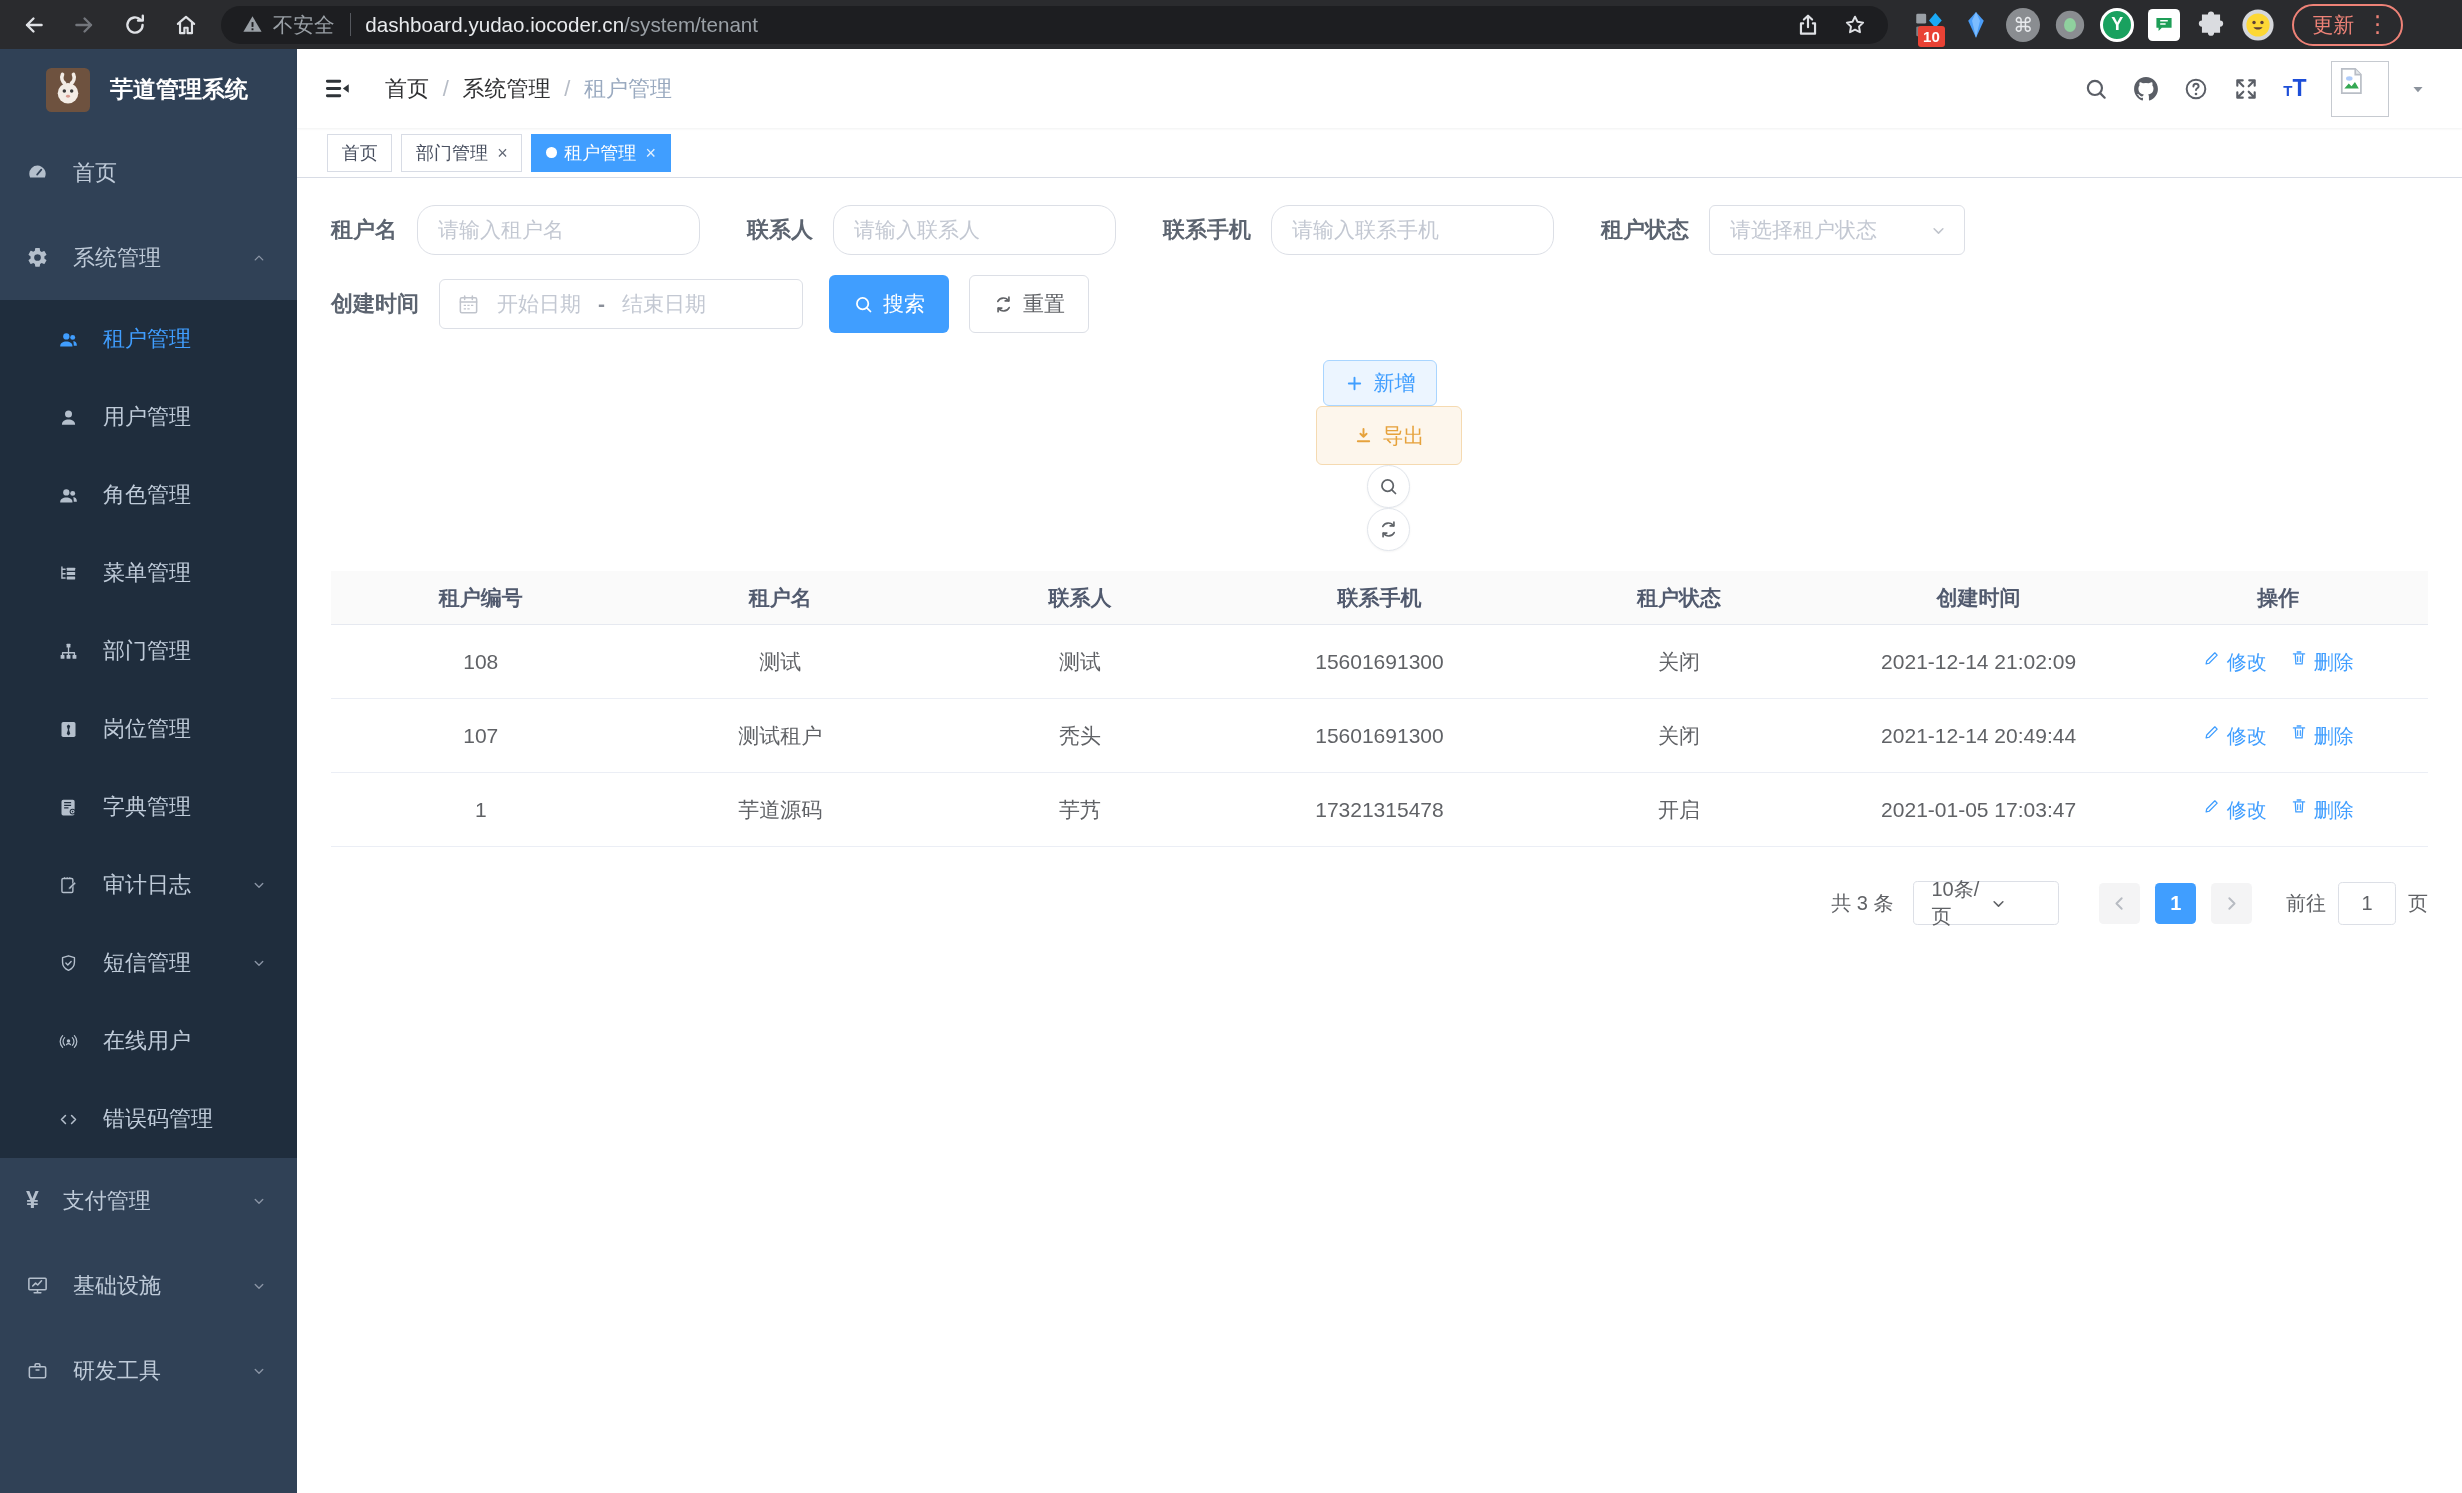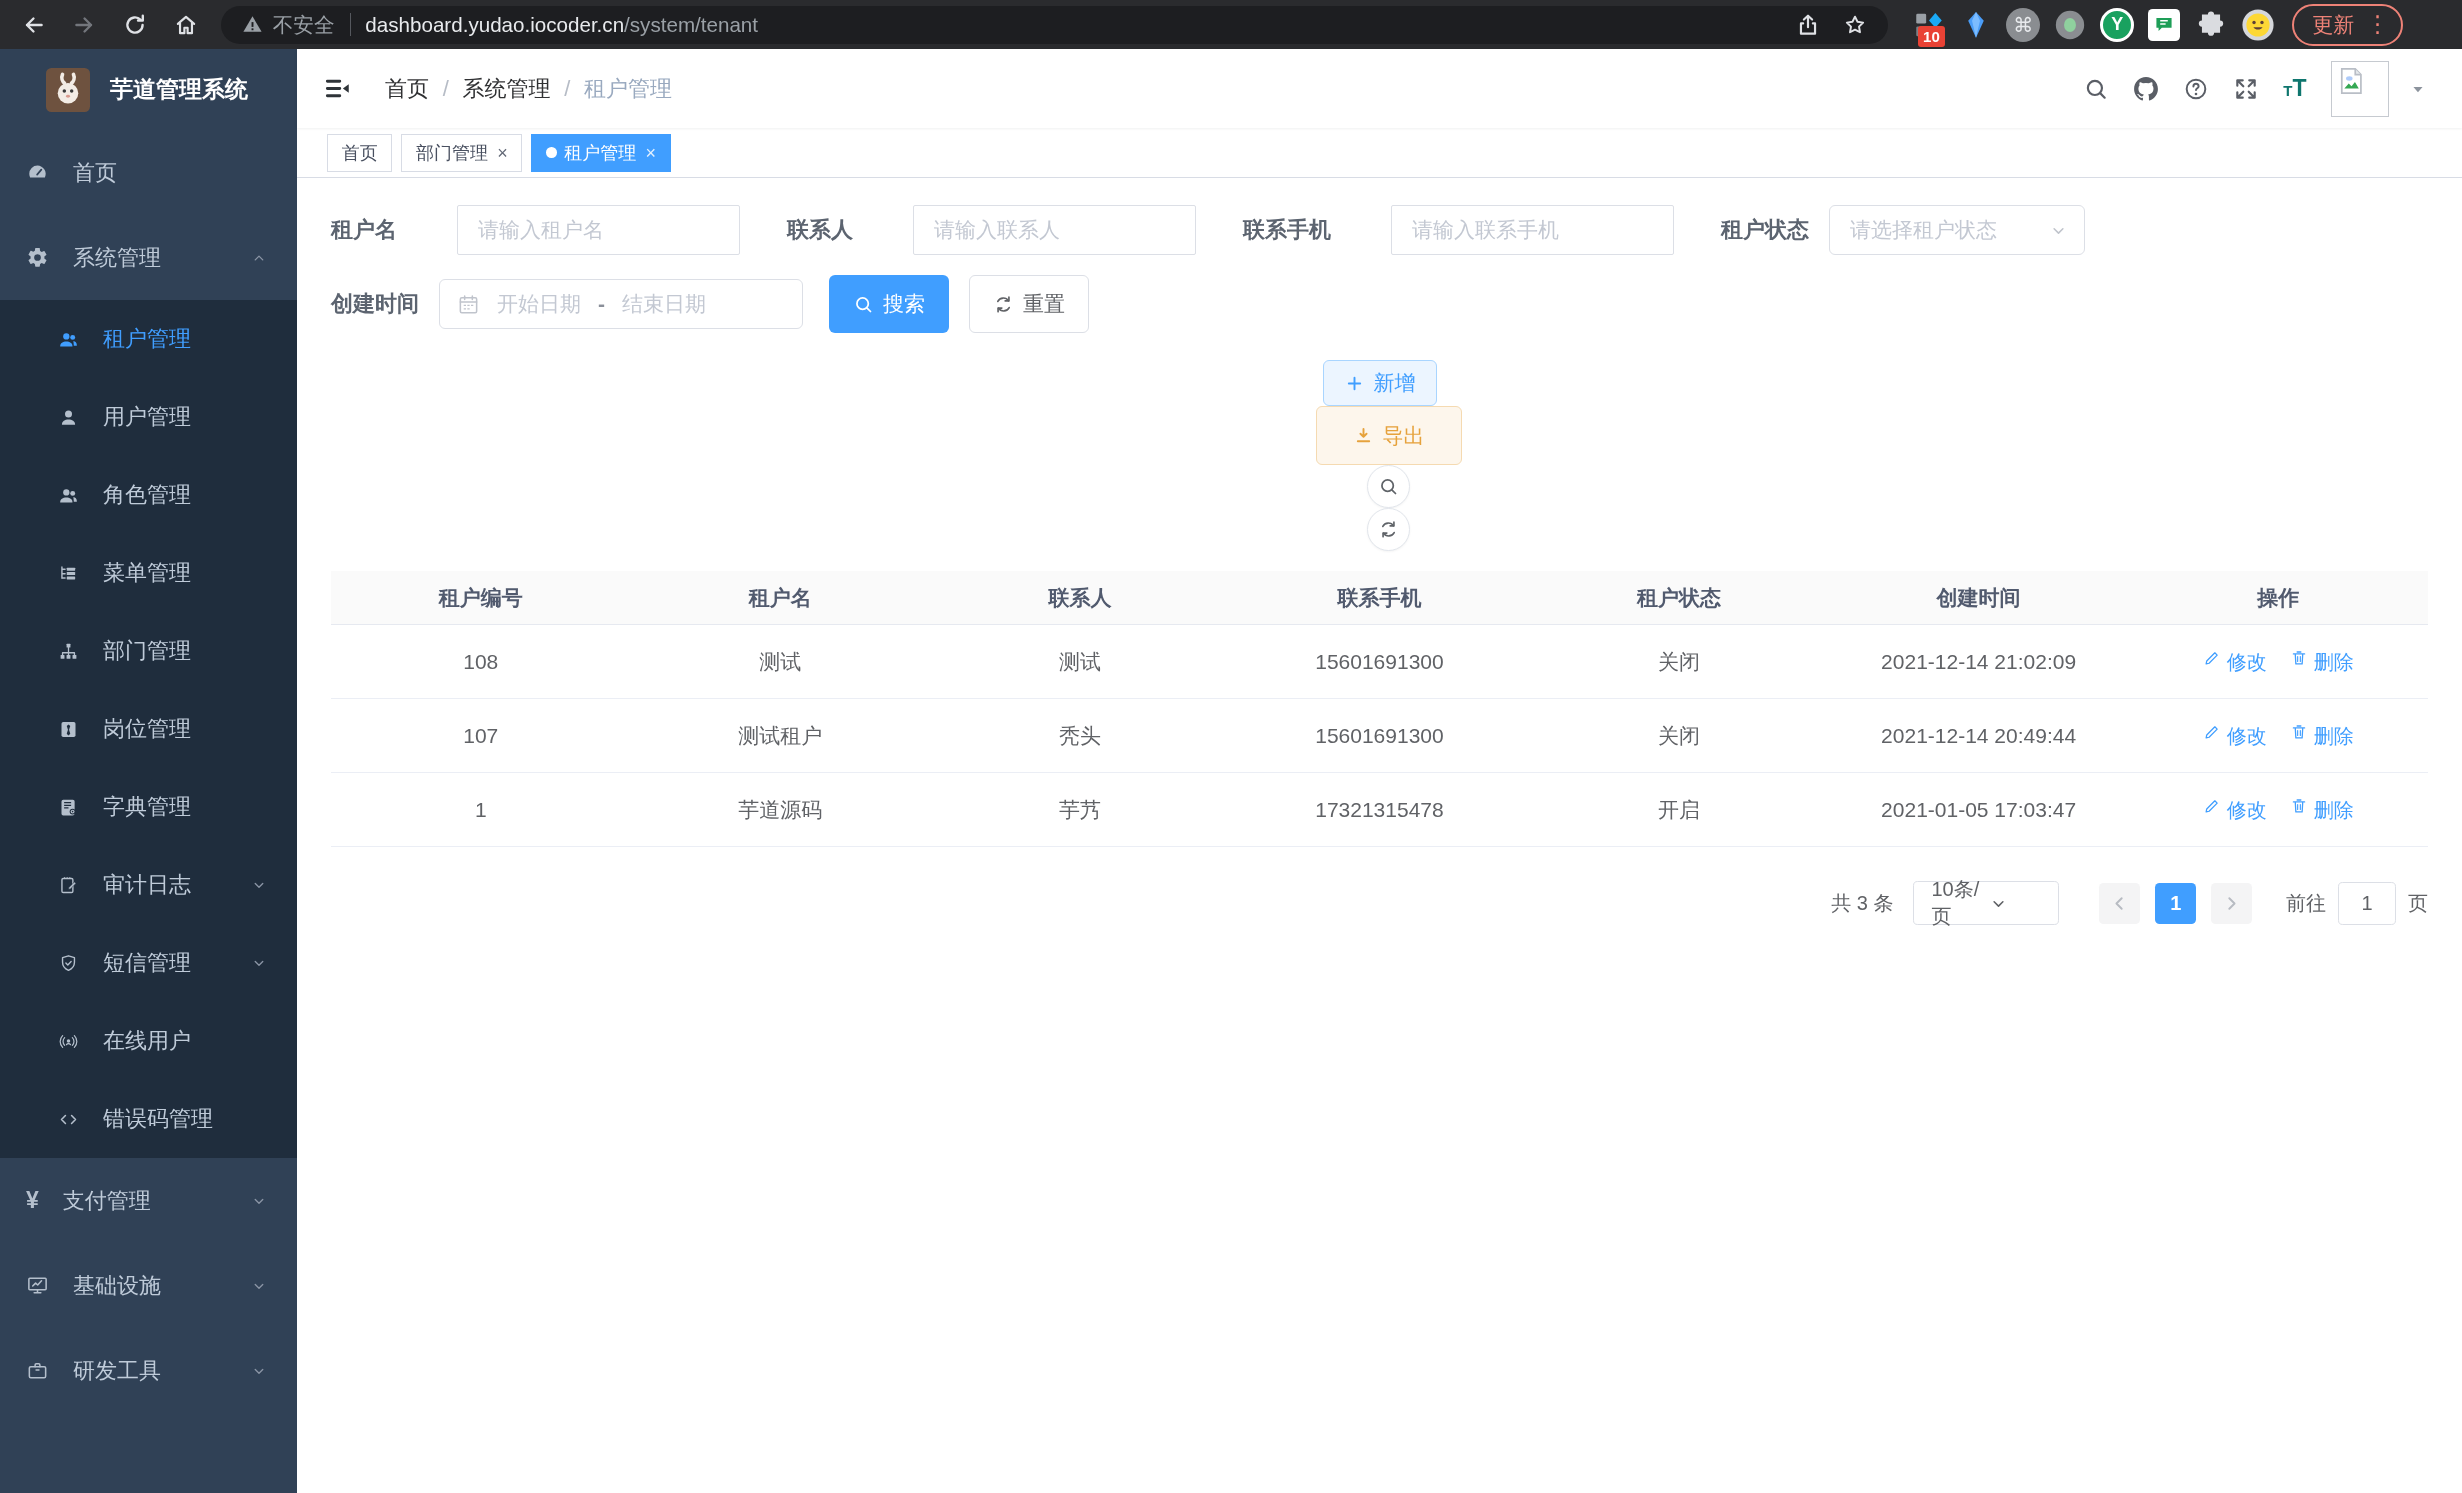--- a/index.html
+++ b/index.html
@@ -52,42 +52,42 @@
   
   .navbar{height:79px;display:flex;align-items:center;padding:0 34px 0 27px;box-shadow:0 0.8px 3px rgba(0,21,41,.08);
           position:relative;z-index:3;background:#fff;flex-shrink:0;}
   .hamburger{color:#2e3338;display:inline-flex;cursor:pointer;}
   .breadcrumb{display:flex;align-items:center;margin-left:34px;font-size:22px;color:#303133;}
   .crumb{color:#303133;}
   .crumb.last{color:#99a9bf;}
   .crumb-sep{color:#b6bcc6;margin:0 13.7px;}
   .nav-right{margin-left:auto;display:flex;align-items:center;gap:24px;color:#5a5e66;}
   .nav-tool{display:inline-flex;cursor:pointer;color:#5a5e66;}
-  .font-size-glyph{font-size:23px;font-weight:700;color:#0f766e;line-height:1;}
+  .font-size-glyph{font-size:23px;font-weight:700;color:#1d4ed8;line-height:1;}
   .font-size-glyph .small-t{font-size:15px;}
   .avatar-box{width:58px;height:56px;border:0.8px solid #c6cad0;background:#fff;display:flex;align-items:flex-start;
               padding:2.3px;box-sizing:border-box;cursor:pointer;}
   .caret-down{color:#8c939d;display:inline-flex;margin-left:-4.6px;cursor:pointer;}
 
   
   .tags-view{height:49px;display:flex;align-items:center;gap:9px;padding-left:30px;border-bottom:0.8px solid #d8dce5;
              background:#fff;flex-shrink:0;position:relative;z-index:2;}
   .tag{display:flex;align-items:center;gap:7.6px;height:38px;padding:0 13.7px;border:0.8px solid #d8dce5;background:#fff;
        font-size:18px;color:#495060;cursor:pointer;box-sizing:border-box;}
   .tag.active{background:#409eff;border-color:#409eff;color:#fff;}
   .tag-dot{width:10.7px;height:10.7px;border-radius:50%;background:#fff;}
   .tag-close{font-size:18px;line-height:1;margin-left:1.5px;opacity:.85;}
 
   
   .content{flex:1;padding:27px 34px 0 34px;background:#fff;overflow:hidden;}
   .filter-row{display:flex;align-items:center;margin-bottom:20px;}
   .f-item{display:flex;align-items:center;margin-right:47px;}
   .f-label{font-size:22px;font-weight:700;color:#5c6470;margin-right:20px;white-space:nowrap;}
-  .f-input{width:283px;height:50px;border:0.8px solid #dcdfe6;border-radius:2px;padding:0 20px;font-size:21px;color:#1d4ed8;
-           box-sizing:border-box;outline:none;font-family:inherit;background:#fff;margin-left:40px;}
+  .f-input{width:283px;height:50px;border:0.8px solid #dcdfe6;border-radius:18px;padding:0 20px;font-size:21px;color:#1d4ed8;
+           box-sizing:border-box;outline:none;font-family:inherit;background:#fff;}
   .f-input::placeholder{color:#c3c8d2;}
   .f-select{width:256px;height:50px;border:0.8px solid #dcdfe6;border-radius:6px;display:flex;align-items:center;
             padding:0 15px 0 20px;box-sizing:border-box;cursor:pointer;background:#fff;}
   .f-select .ph{flex:1;color:#c3c8d2;font-size:21px;}
   .sel-caret{color:#c0c4cc;display:inline-flex;}
   .date-range{width:364px;height:50px;border:0.8px solid #dcdfe6;border-radius:6px;display:flex;align-items:center;
               padding:0 17px;box-sizing:border-box;gap:17px;cursor:pointer;background:#fff;}
   .date-range .cal{color:#c0c4cc;display:inline-flex;}
   .date-ph{color:#c3c8d2;font-size:21px;}
   .date-sep{color:#8a8f99;font-size:21px;font-weight:700;}

